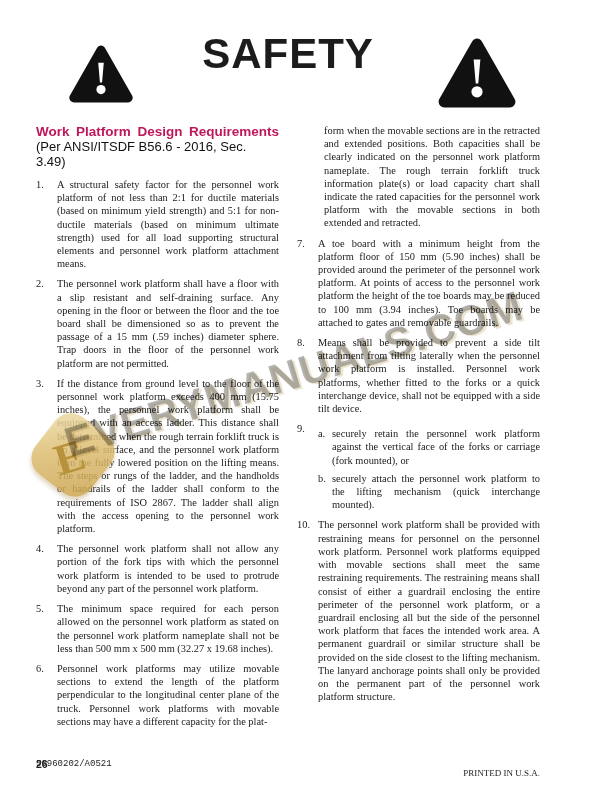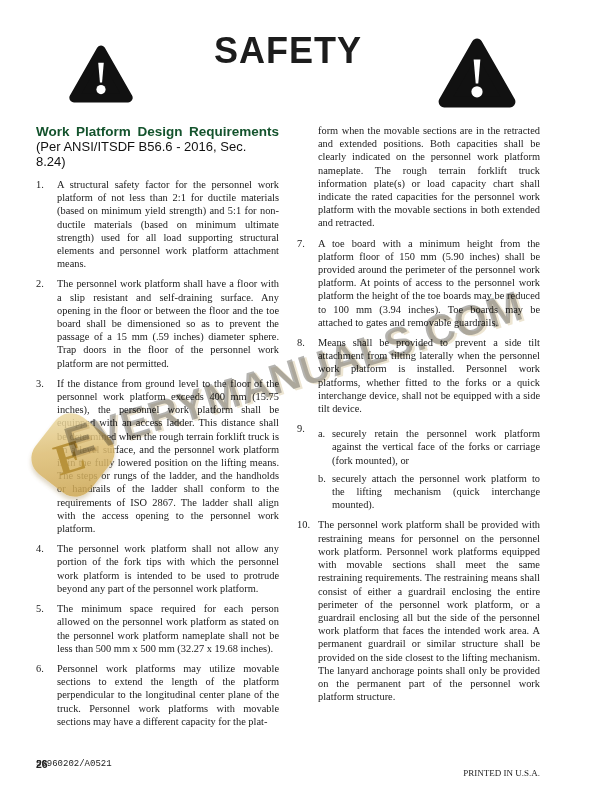--- a/index.html
+++ b/index.html
@@ -10,46 +10,46 @@
     background:#ffffff;
     overflow:hidden;
     font-family:"Liberation Serif", serif;
     color:#1a1a1a;
   }
   
   .header-title{
     position:absolute;top:30px;left:36px;width:504px;
     text-align:center;
     font-family:"Liberation Sans", sans-serif;
-    font-weight:bold;font-size:36px;letter-spacing:1px;color:#1c1c1c;
+    font-weight:bold;font-size:42px;letter-spacing:1px;color:#1c1c1c;
   }
   .tri{position:absolute;top:38px;}
   .tri-left{left:68px;width:66px;height:72px;}
   .tri-right{left:437px;width:80px;height:74px;top:36px;}
   
   .columns{
     position:absolute;top:124px;left:36px;width:504px;
     display:flex;gap:18px;
     font-size:10.4px;line-height:13.2px;
   }
   .col{width:243px;}
   .col-heading-1{
     font-family:"Liberation Sans", sans-serif;
     font-weight:bold;font-size:13.5px;line-height:15px;
     text-align:justify;text-align-last:justify;
-    color:#14532d;
+    color:#be185d;
   }
   .col-heading-2{
     font-family:"Liberation Sans", sans-serif;
     font-size:13px;line-height:15px;margin-bottom:9px;color:#111;
   }
   .item{display:flex;margin-bottom:7px;}
   .item-num{width:21px;flex-shrink:0;}
   .item-body{flex:1;text-align:justify;}
-  .cont-para{margin-left:21px;text-align:justify;margin-bottom:7px;}
+  .cont-para{margin-left:27px;text-align:justify;margin-bottom:7px;}
   .subitem{display:flex;margin-top:5px;}
   .subitem-label{width:14px;flex-shrink:0;}
   .subitem-body{flex:1;text-align:justify;}
   
   .footer{
     position:absolute;top:759px;left:36px;width:504px;
     font-family:"Liberation Sans", sans-serif;font-size:9px;color:#222;
   }
   .footer-left{position:absolute;left:0;top:0;font-family:Liberation Mono, monospace;}
   .footer-center{position:absolute;left:0;width:100%;text-align:left;top:-1px;font-weight:bold;font-size:10.5px;}
@@ -96,21 +96,21 @@
   <svg class="tri tri-right" viewBox="0 0 100 90">
     <path d="M50 9 L91 81 L9 81 Z" fill="#111" stroke="#111" stroke-width="14" stroke-linejoin="round"></path>
     <path d="M45.8 28 L54.2 28 L51.6 58 L48.4 58 Z" fill="#fff"></path>
     <circle cx="50" cy="68.5" r="7" fill="#fff"></circle>
   </svg>
 
   <div class="columns">
 
     <div class="col">
       <div class="col-heading-1">Work Platform Design Requirements</div>
-      <div class="col-heading-2">(Per ANSI/ITSDF B56.6 - 2016, Sec. 8.24)</div>
+      <div class="col-heading-2">(Per ANSI/ITSDF B56.6 - 2016, Sec. 3.49)</div>
 
       <div class="item">
         <span class="item-num">1.</span>
         <div class="item-body">A structural safety factor for the personnel work platform of not less than 2:1 for ductile materials (based on minimum yield strength) and 5:1 for non-ductile materials (based on minimum ultimate strength) used for all load supporting structural elements and personnel work platform attachment means.</div>
       </div>
       <div class="item">
         <span class="item-num">2.</span>
         <div class="item-body">The personnel work platform shall have a floor with a slip resistant and self-draining surface. Any opening in the floor or between the floor and the toe board shall be dimensioned so as to prevent the passage of a 15 mm (.59 inches) diameter sphere. Trap doors in the floor of the personnel work platform are not permitted.</div>
       </div>
       <div class="item">

